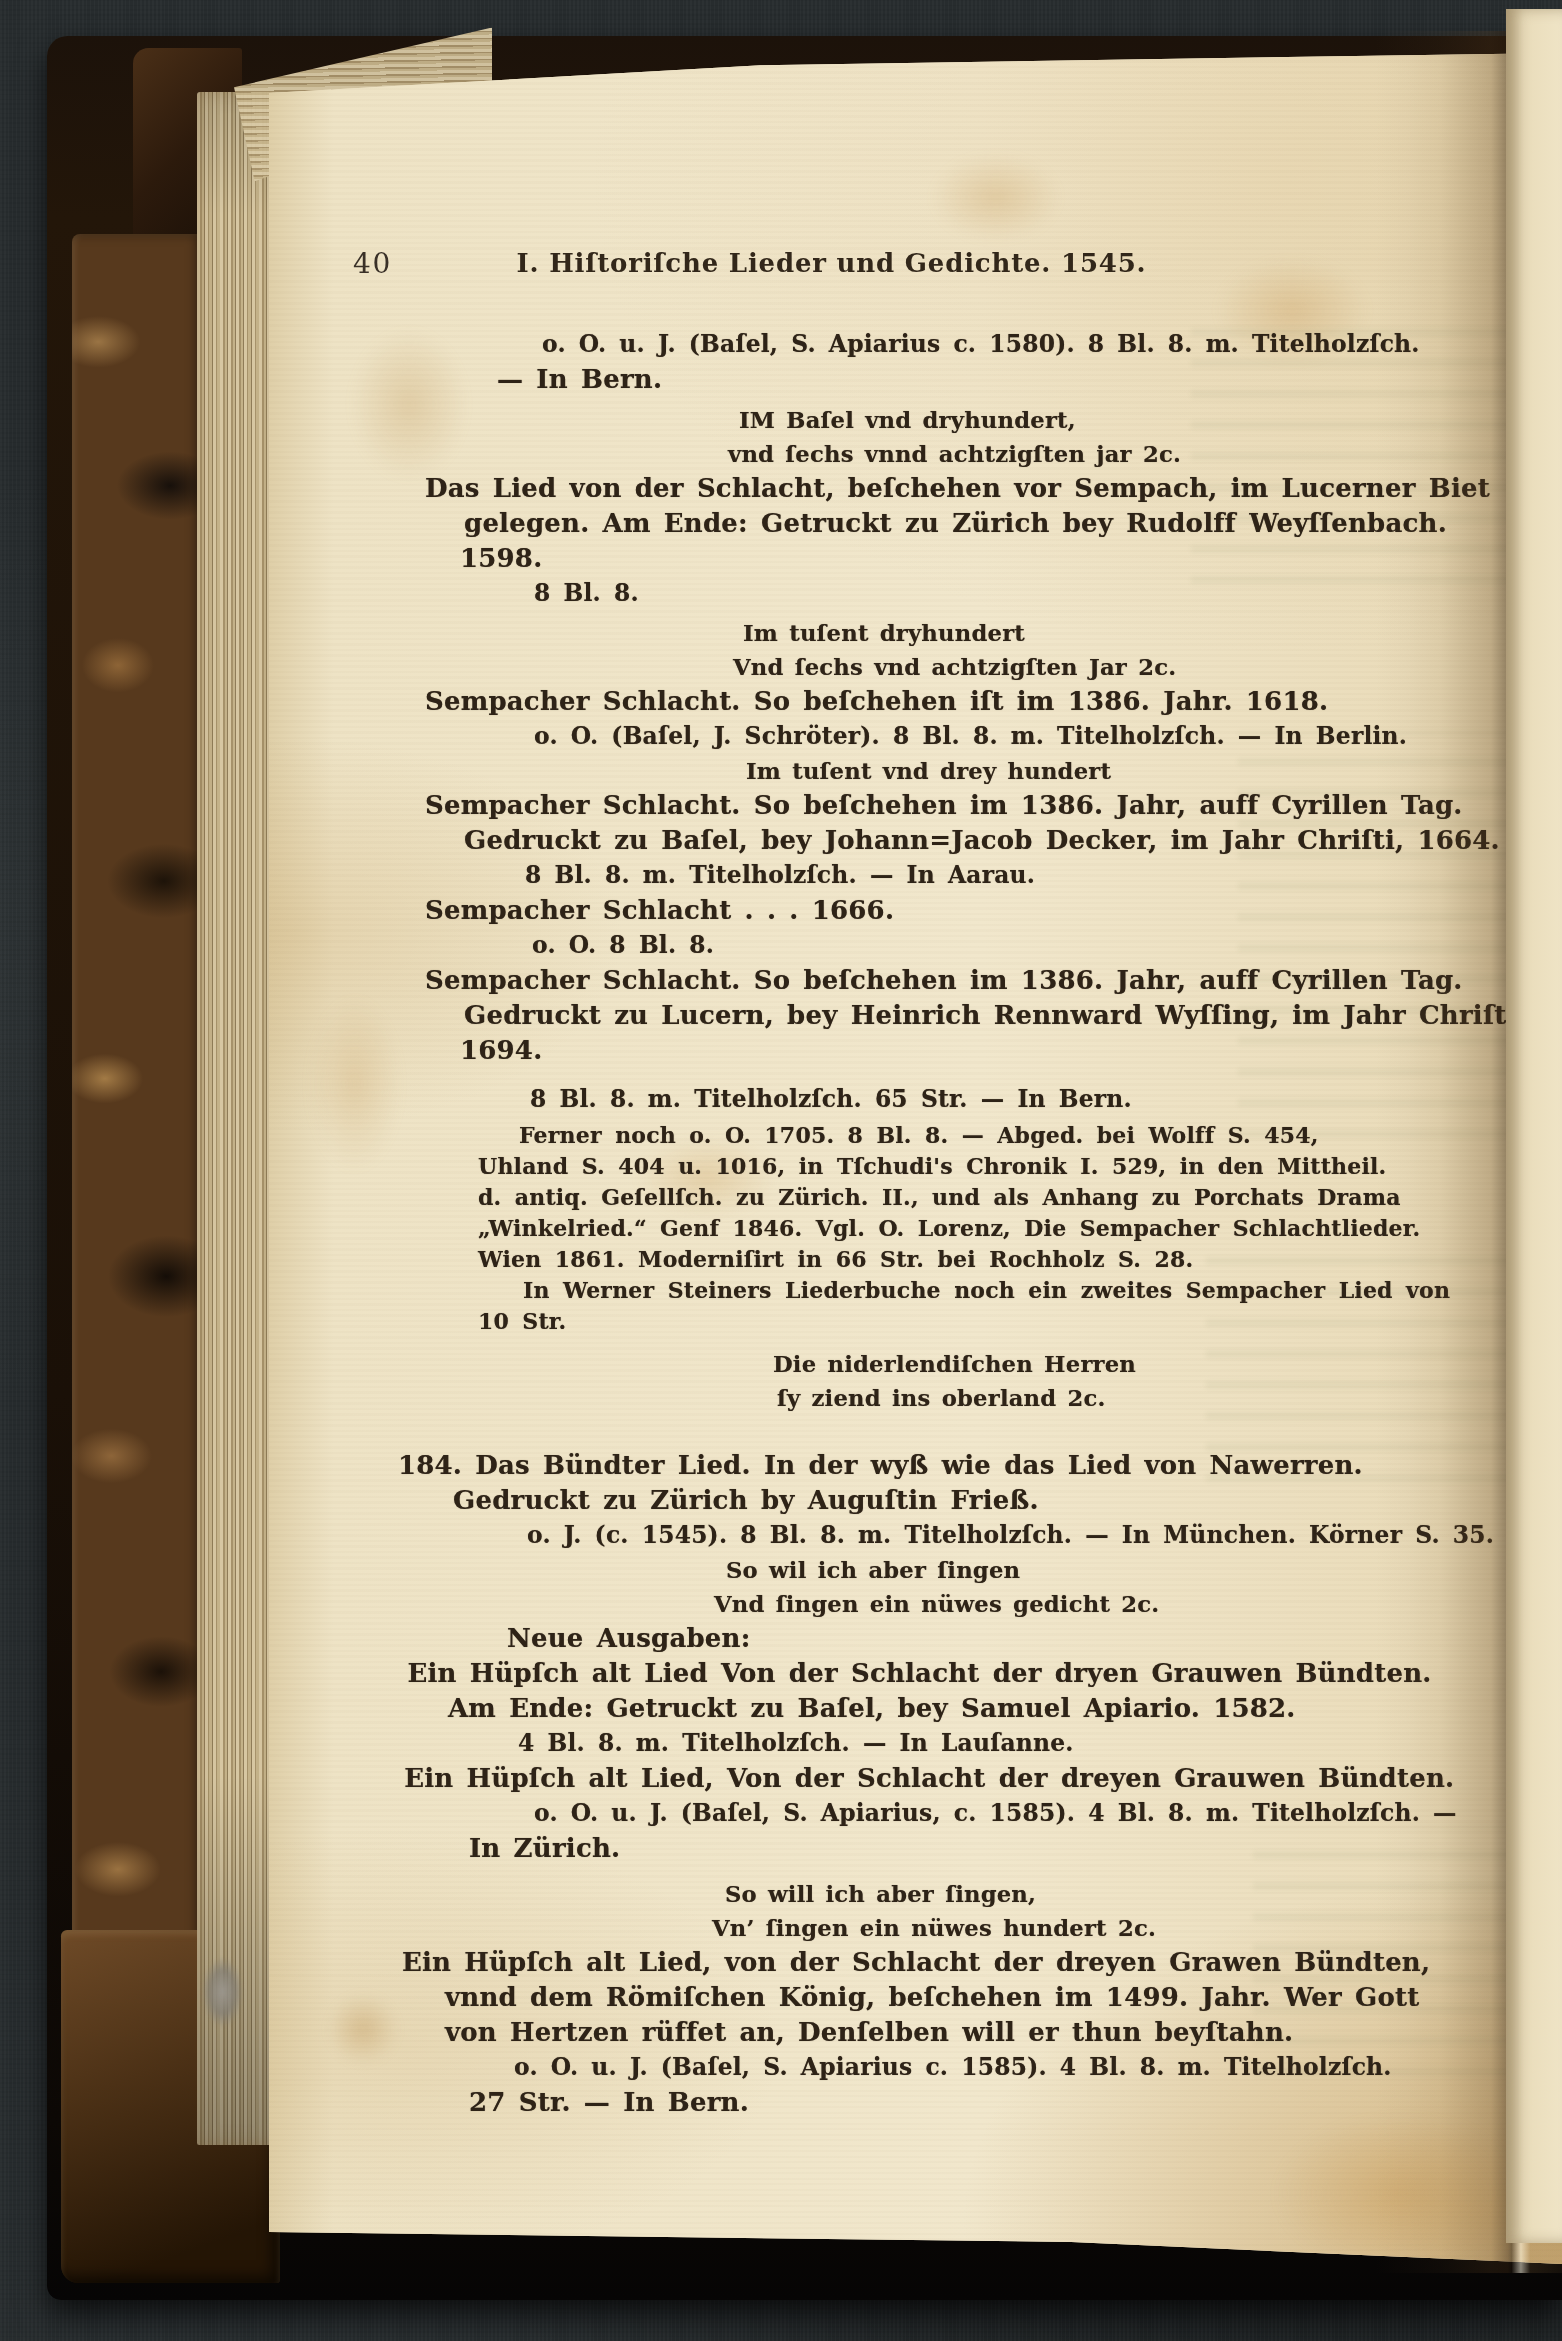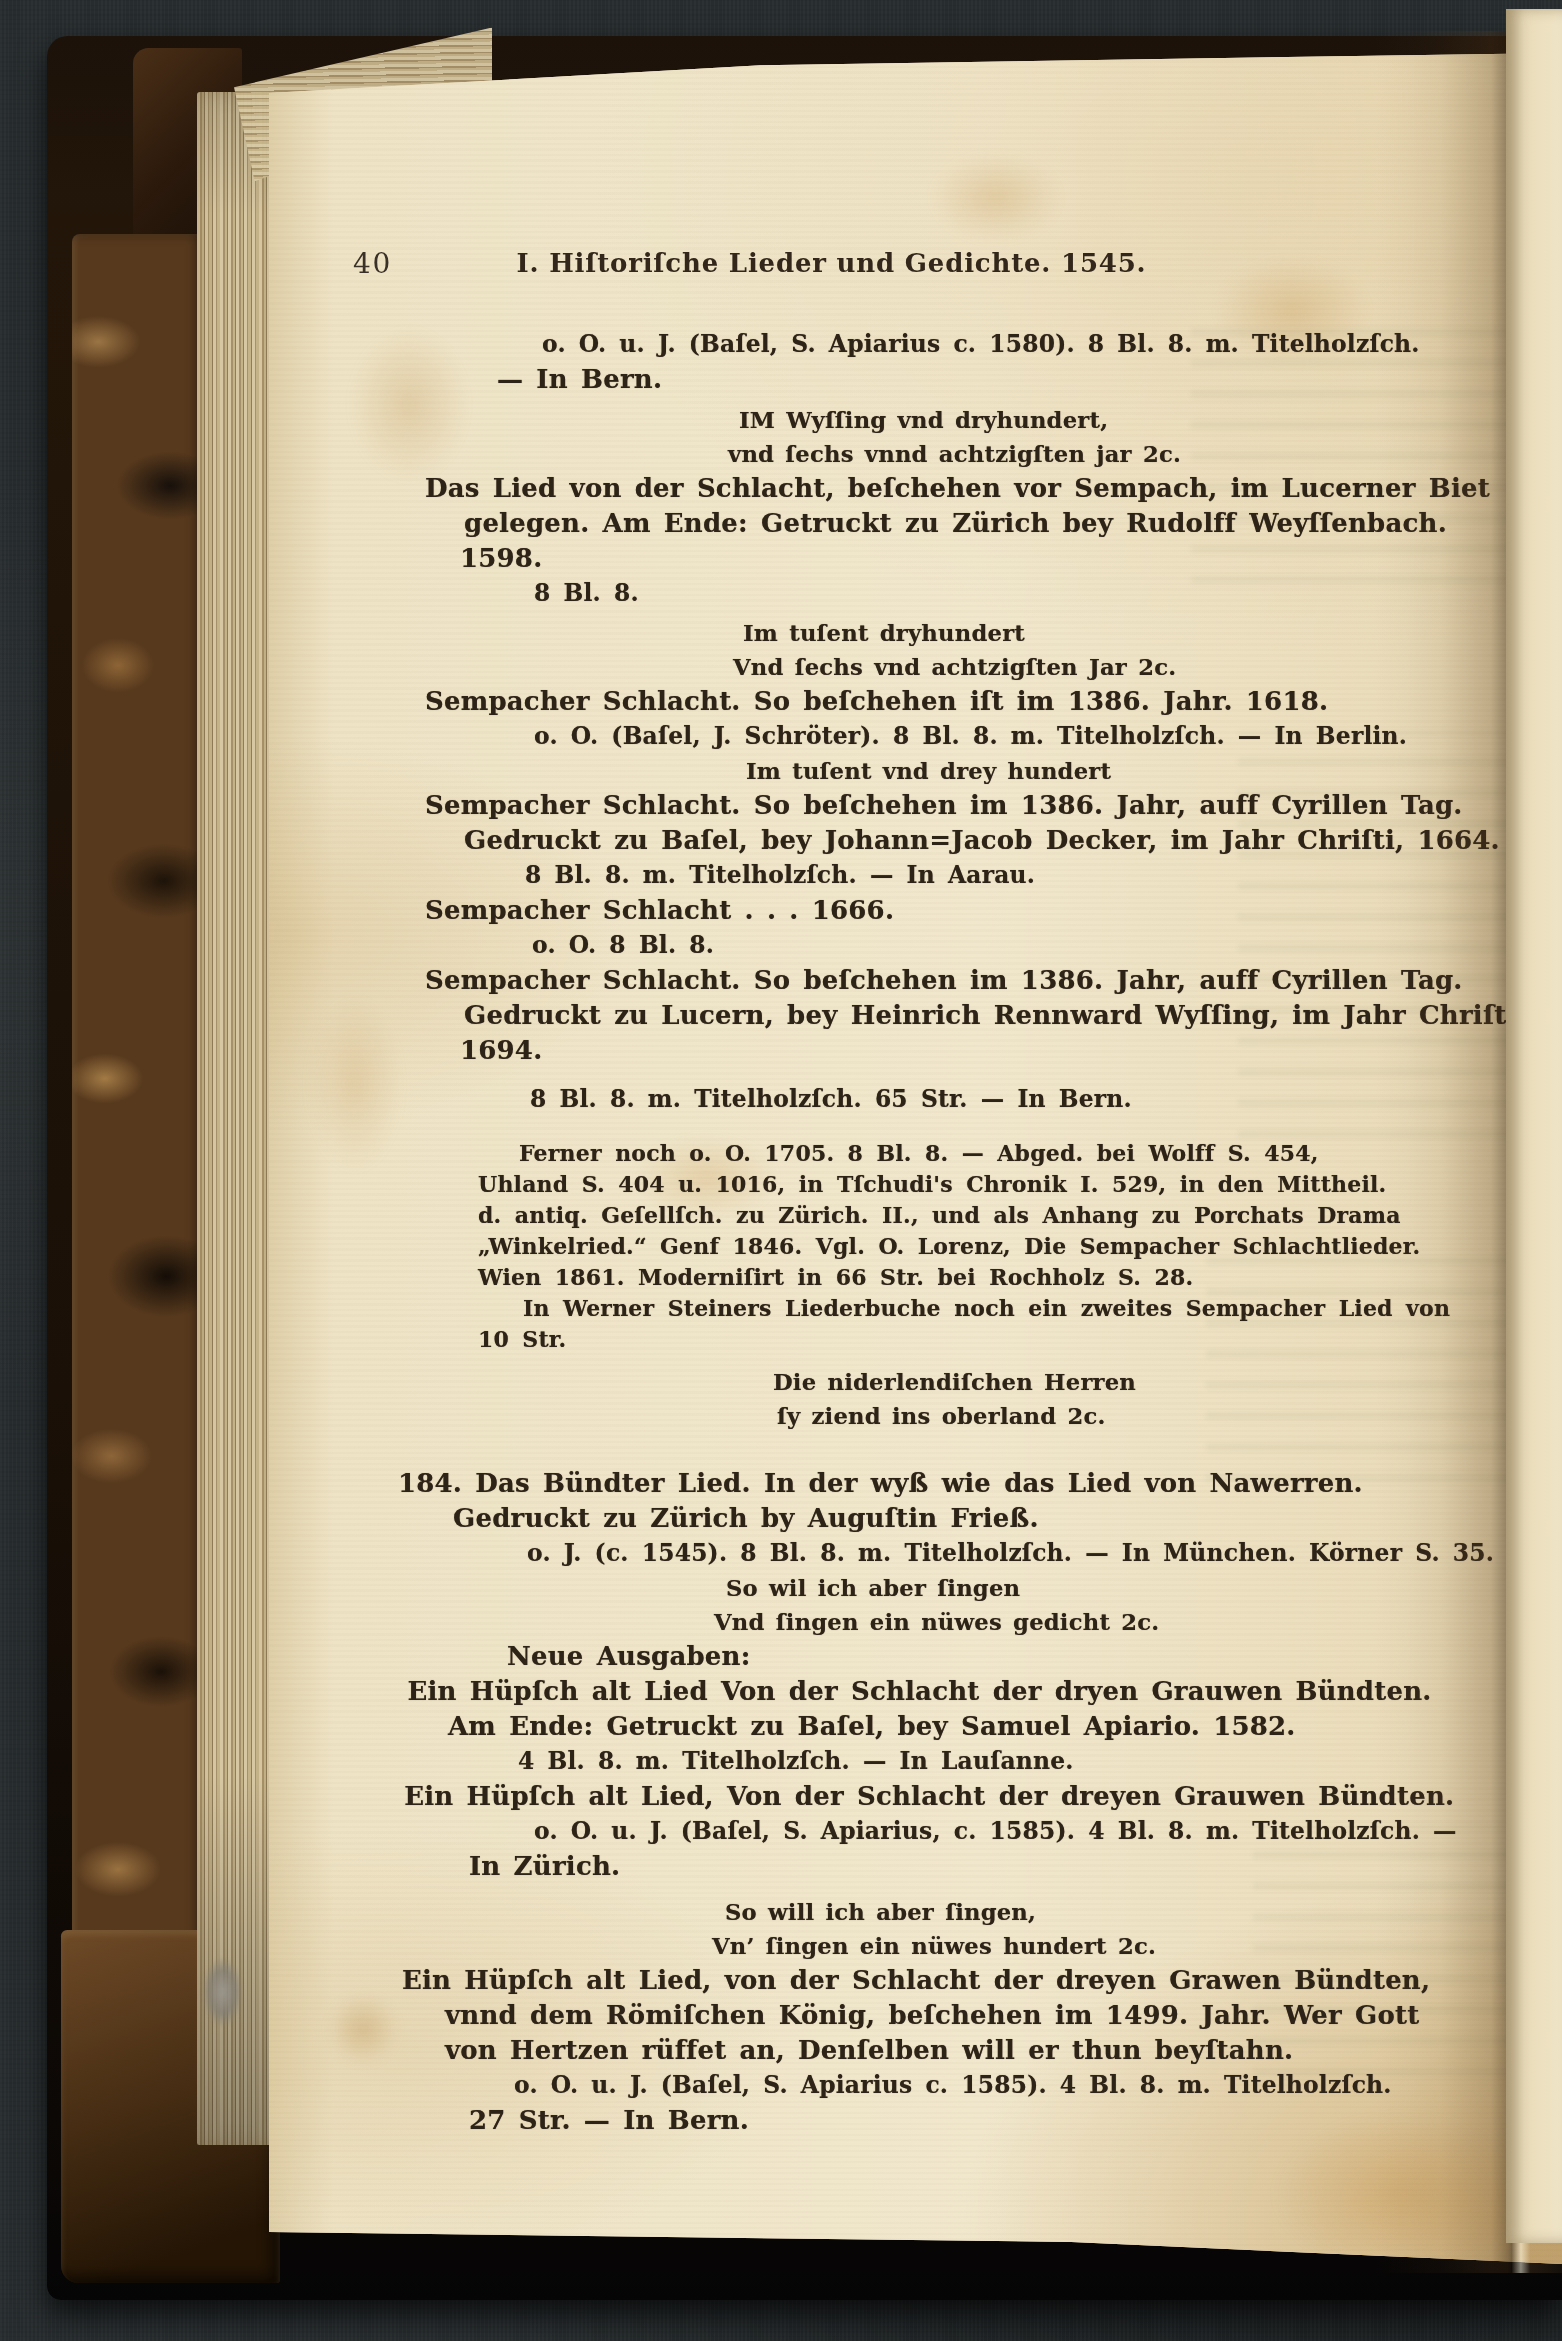--- a/index.html
+++ b/index.html
@@ -119,41 +119,41 @@
     <div class="bleed" style="left:969px;top:687px;width:297px;height:406px;"></div>
     <div class="bleed" style="left:937px;top:1203px;width:312px;height:234px;"></div>
     <div class="bleed" style="left:984px;top:1781px;width:258px;height:250px;"></div>
   </div>
 
   <div class="pagenum ink">40</div>
   <div class="runhead">I. Hiſtoriſche Lieder und Gedichte. 1545.</div>
   <div class="textblock">
       <div class="tl ink s-d" style="margin-left: 144px;">o. O. u. J. (Baſel, S. Apiarius c. 1580).  8 Bl. 8. m. Titelholzſch.</div>
       <div class="tl ink s-m" style="margin-left: 99px;">— In Bern.</div>
-      <div class="tl ink s-q" style="margin-left: 341px; margin-top: 6.2px;">IM Wyſſing vnd dryhundert,</div>
+      <div class="tl ink s-q" style="margin-left: 341px; margin-top: 6.2px;">IM Baſel vnd dryhundert,</div>
       <div class="tl ink s-q" style="margin-left: 330px;">vnd ſechs vnnd achtzigſten jar 2c.</div>
       <div class="tl ink s-m" style="margin-left: 27px;">Das Lied von der Schlacht, beſchehen vor Sempach, im Lucerner Biet</div>
       <div class="tl ink s-m" style="margin-left: 66px;">gelegen.  Am Ende:  Getruckt zu Zürich bey Rudolff Weyſſenbach.</div>
       <div class="tl ink s-m" style="margin-left: 62px;">1598.</div>
       <div class="tl ink s-d" style="margin-left: 136px;">8 Bl. 8.</div>
       <div class="tl ink s-q" style="margin-left: 345px; margin-top: 4.7px;">Im tuſent dryhundert</div>
       <div class="tl ink s-q" style="margin-left: 335px;">Vnd ſechs vnd achtzigſten Jar 2c.</div>
       <div class="tl ink s-m" style="margin-left: 27px;">Sempacher Schlacht.  So beſchehen iſt im 1386. Jahr.  1618.</div>
       <div class="tl ink s-d" style="margin-left: 136px;">o. O. (Baſel, J. Schröter).  8 Bl. 8. m. Titelholzſch.  —  In Berlin.</div>
       <div class="tl ink s-q" style="margin-left: 348px;">Im tuſent vnd drey hundert</div>
       <div class="tl ink s-m" style="margin-left: 27px;">Sempacher Schlacht.  So beſchehen im 1386. Jahr, auff Cyrillen Tag.</div>
       <div class="tl ink s-m" style="margin-left: 66px;">Gedruckt zu Baſel, bey Johann=Jacob Decker, im Jahr Chriſti, 1664.</div>
       <div class="tl ink s-d" style="margin-left: 127px;">8 Bl. 8. m. Titelholzſch.  —  In Aarau.</div>
       <div class="tl ink s-m" style="margin-left: 27px;">Sempacher Schlacht . . . 1666.</div>
       <div class="tl ink s-d" style="margin-left: 134px;">o. O. 8 Bl. 8.</div>
       <div class="tl ink s-m" style="margin-left: 27px;">Sempacher Schlacht.  So beſchehen im 1386. Jahr, auff Cyrillen Tag.</div>
       <div class="tl ink s-m" style="margin-left: 66px;">Gedruckt zu Lucern, bey Heinrich Rennward Wyſſing, im Jahr Chriſti,</div>
       <div class="tl ink s-m" style="margin-left: 62px;">1694.</div>
       <div class="tl ink s-d" style="margin-left: 132px; margin-top: 14px;">8 Bl. 8. m. Titelholzſch. 65 Str.  —  In Bern.</div>
-      <div class="tl ink s-n" style="margin-left: 121px; margin-top: 21px;">Ferner noch o. O. 1705.  8 Bl. 8.  —  Abged.  bei Wolff S. 454,</div>
+      <div class="tl ink s-n" style="margin-left: 121px; margin-top: 3px;">Ferner noch o. O. 1705.  8 Bl. 8.  —  Abged.  bei Wolff S. 454,</div>
       <div class="tl ink s-n" style="margin-left: 80px;">Uhland S. 404 u. 1016, in Tſchudi's Chronik I. 529, in den Mittheil.</div>
       <div class="tl ink s-n" style="margin-left: 80px;">d. antiq. Geſellſch. zu Zürich. II., und als Anhang zu Porchats Drama</div>
       <div class="tl ink s-n" style="margin-left: 80px;">„Winkelried.“ Genf 1846.  Vgl. O. Lorenz, Die Sempacher Schlachtlieder.</div>
       <div class="tl ink s-n" style="margin-left: 80px;">Wien 1861.  Moderniſirt in 66 Str. bei Rochholz S. 28.</div>
       <div class="tl ink s-n" style="margin-left: 125px;">In Werner Steiners Liederbuche noch ein zweites Sempacher Lied von</div>
       <div class="tl ink s-n" style="margin-left: 80px;">10 Str.</div>
       <div class="tl ink s-q" style="margin-left: 375px; margin-top: 10px;">Die niderlendiſchen Herren</div>
       <div class="tl ink s-q" style="margin-left: 379px;">ſy ziend ins oberland 2c.</div>
       <div class="tl ink s-m" style="margin-left: 0px; margin-top: 33px;">184. Das Bündter Lied.  In der wyß wie das Lied von Nawerren.</div>
       <div class="tl ink s-m" style="margin-left: 55px;">Gedruckt zu Zürich by Auguſtin Frieß.</div>

